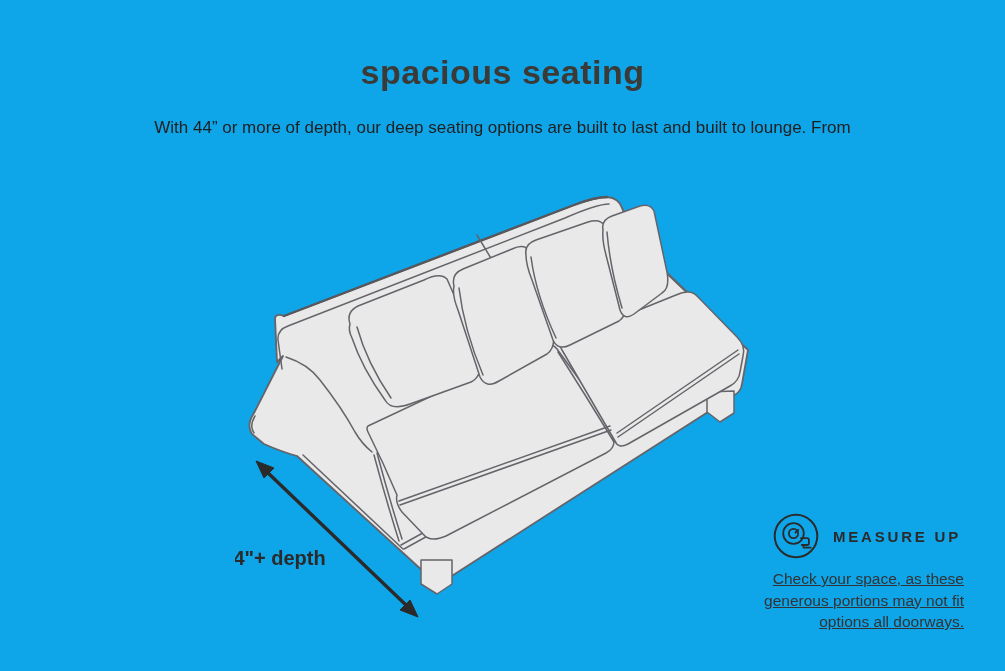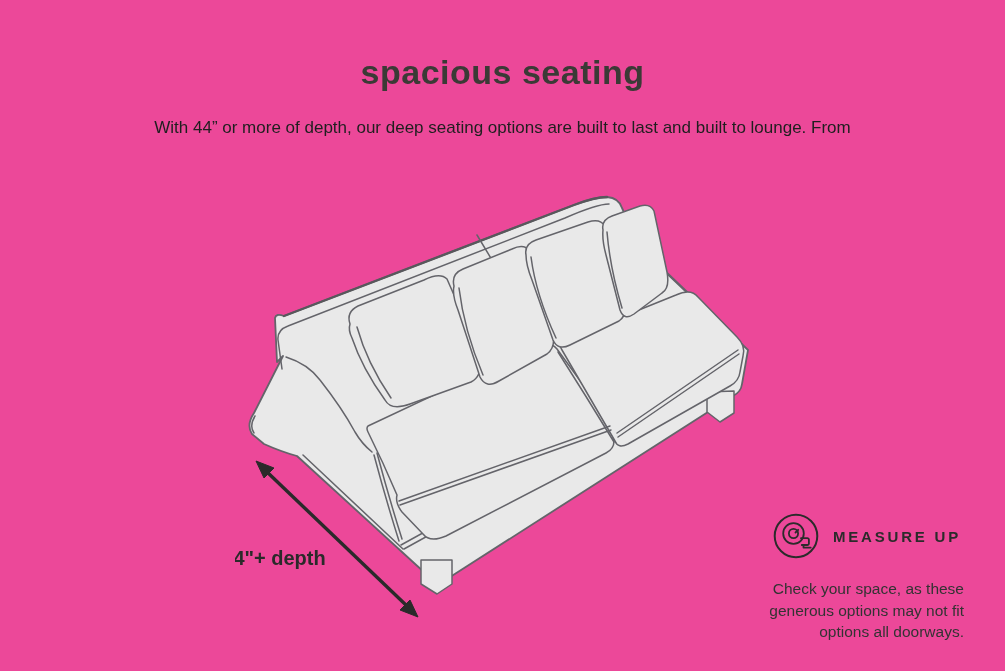--- a/index.html
+++ b/index.html
@@ -1,19 +1,19 @@
 <!DOCTYPE html>
 <html><head>
 <meta charset="utf-8">
 <style>
   * { margin:0; padding:0; box-sizing:border-box; }
   html,body { background:#fff; }
   .canvas {
     position:relative; width:1005px; height:671px; margin:0 auto;
-    background:#ec4899; overflow:hidden;
+    background:#0ea5e9; overflow:hidden;
     font-family:"Liberation Sans", sans-serif;
   }
   .title {
     position:absolute; left:0; top:53px; width:1005px;
     text-align:center; font-size:34px; font-weight:700;
     letter-spacing:0.5px; color:#3b3a36;
   }
   .intro {
     position:absolute; left:0; top:114px; width:1005px;
     text-align:center; font-size:17px; line-height:27.5px; color:#1f1f1f;
@@ -23,22 +23,22 @@
   .measure {
     position:absolute; left:752px; top:512px; width:212px; color:#2b2b2b;
   }
   .measure-row { display:flex; align-items:center; padding-left:20px; }
   .measure-icon { width:48px; height:48px; flex:0 0 48px; }
   .measure-heading {
     margin-left:13px; font-size:15px; font-weight:700;
     letter-spacing:2.8px; color:#2b2b2b; white-space:nowrap;
   }
   .measure-note {
-    margin-top:18px; text-align:right; font-size:15.5px;
-    line-height:21.5px; color:#333333;
+    margin-top:8px; text-align:right; font-size:15.5px;
+    line-height:21.5px; color:#333333;text-decoration:underline;
   }
   .measure-note div { white-space:nowrap; }
 </style>
 </head>
 <body>
 
 <div class="canvas">
 
   <div class="title">spacious seating</div>
 
@@ -120,18 +120,18 @@
           <circle cx="21.5" cy="21.5" r="4.6"></circle>
           <path d="M23.5,20.5 L26.2,17.8"></path>
           <path d="M29,26.2 h6.3 a1.6,1.6 0 0 1 1.6,1.6 v3.6 a1.6,1.6 0 0 1 -1.6,1.6 h-5.5"></path>
           <path d="M31.5,33 v2.6 h7.2"></path>
         </g>
       </svg>
       <div class="measure-heading">MEASURE UP</div>
     </div>
     <div class="measure-note">
       <div>Check your space, as these</div>
-      <div>generous options may not fit</div>
+      <div>generous portions may not fit</div>
       <div>options all doorways.</div>
     </div>
   </div>
 
 </div>
 
 </body></html>

